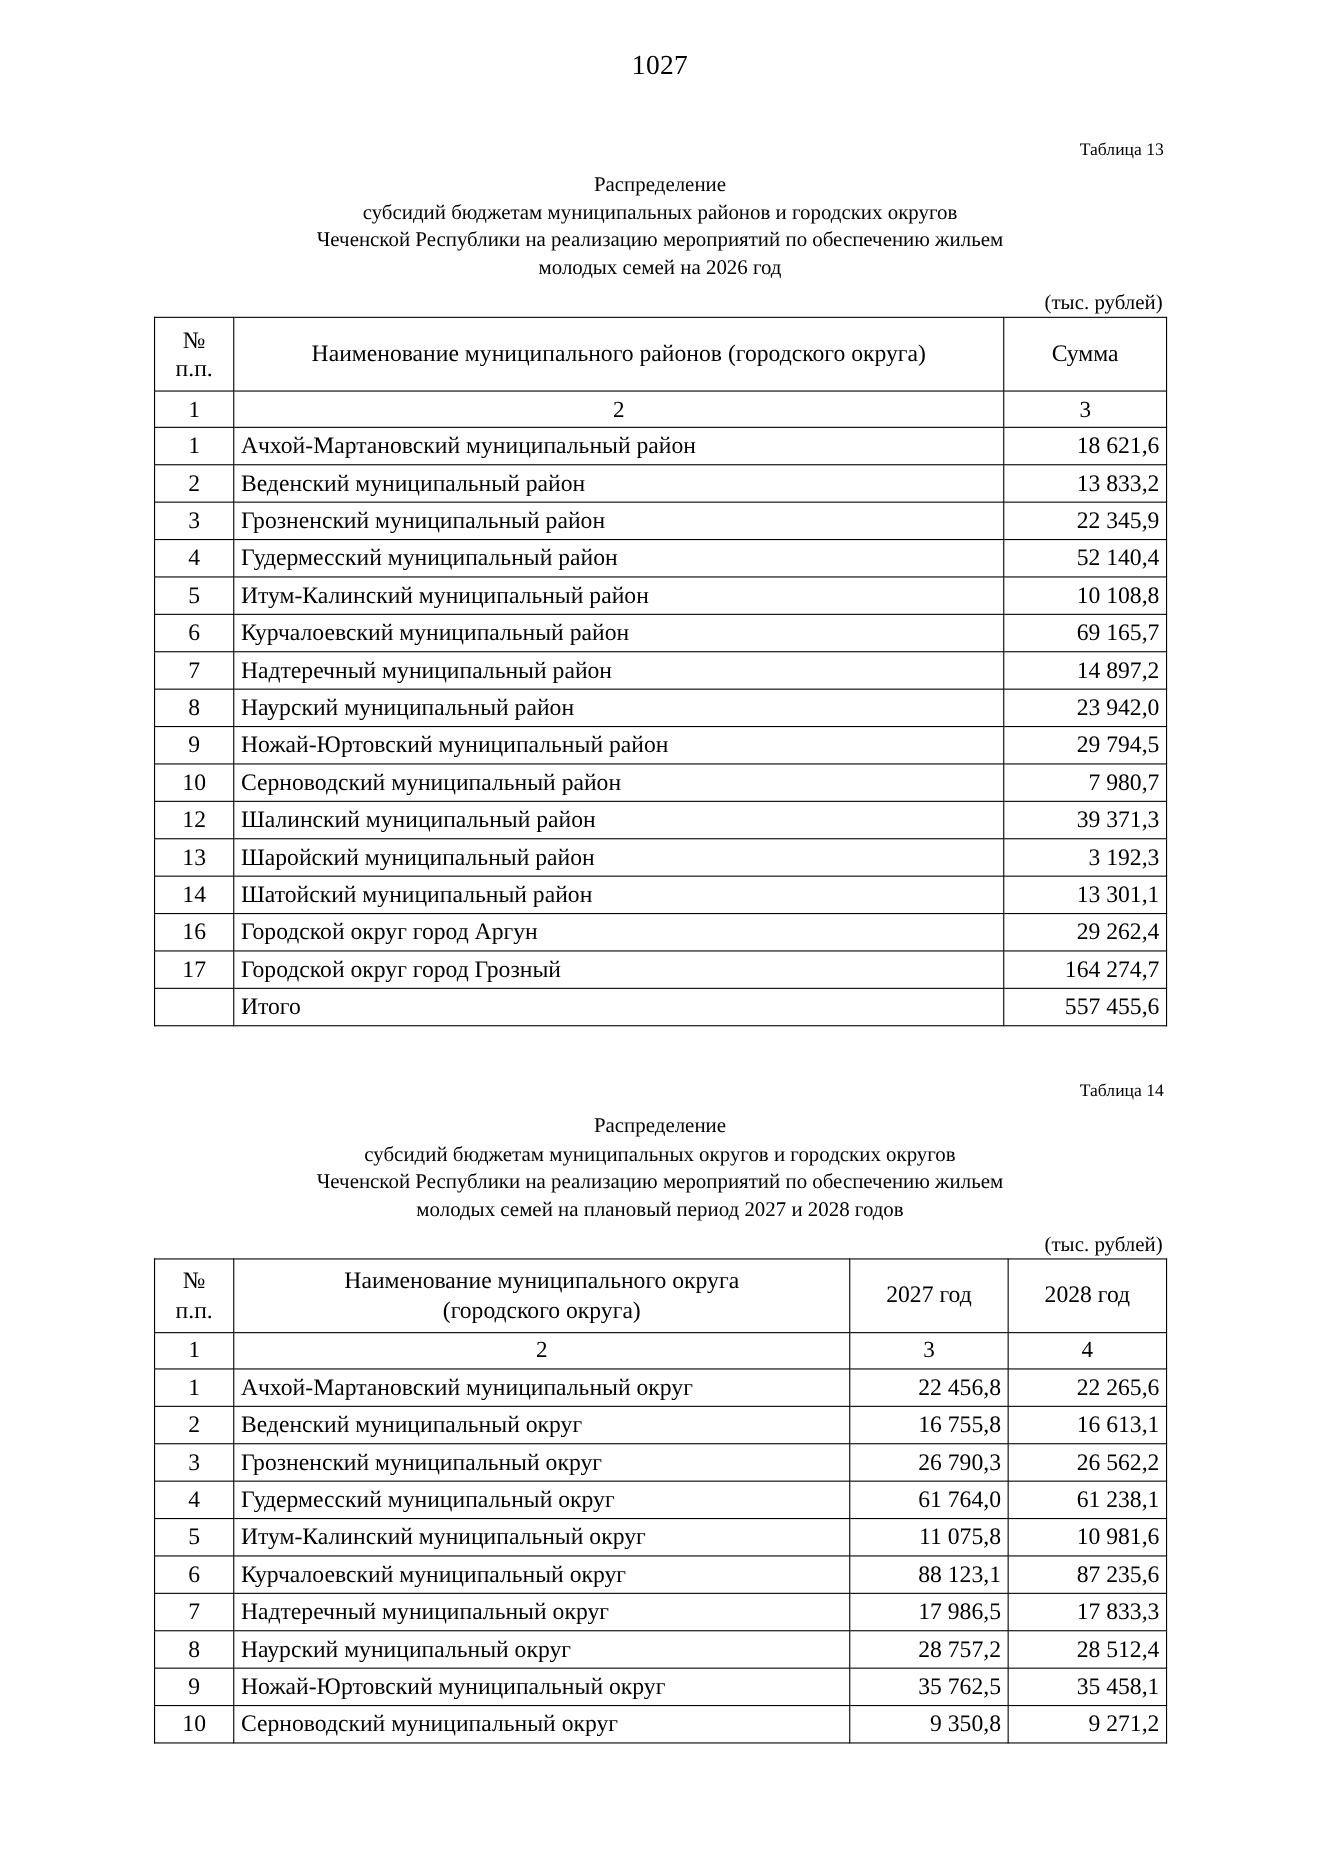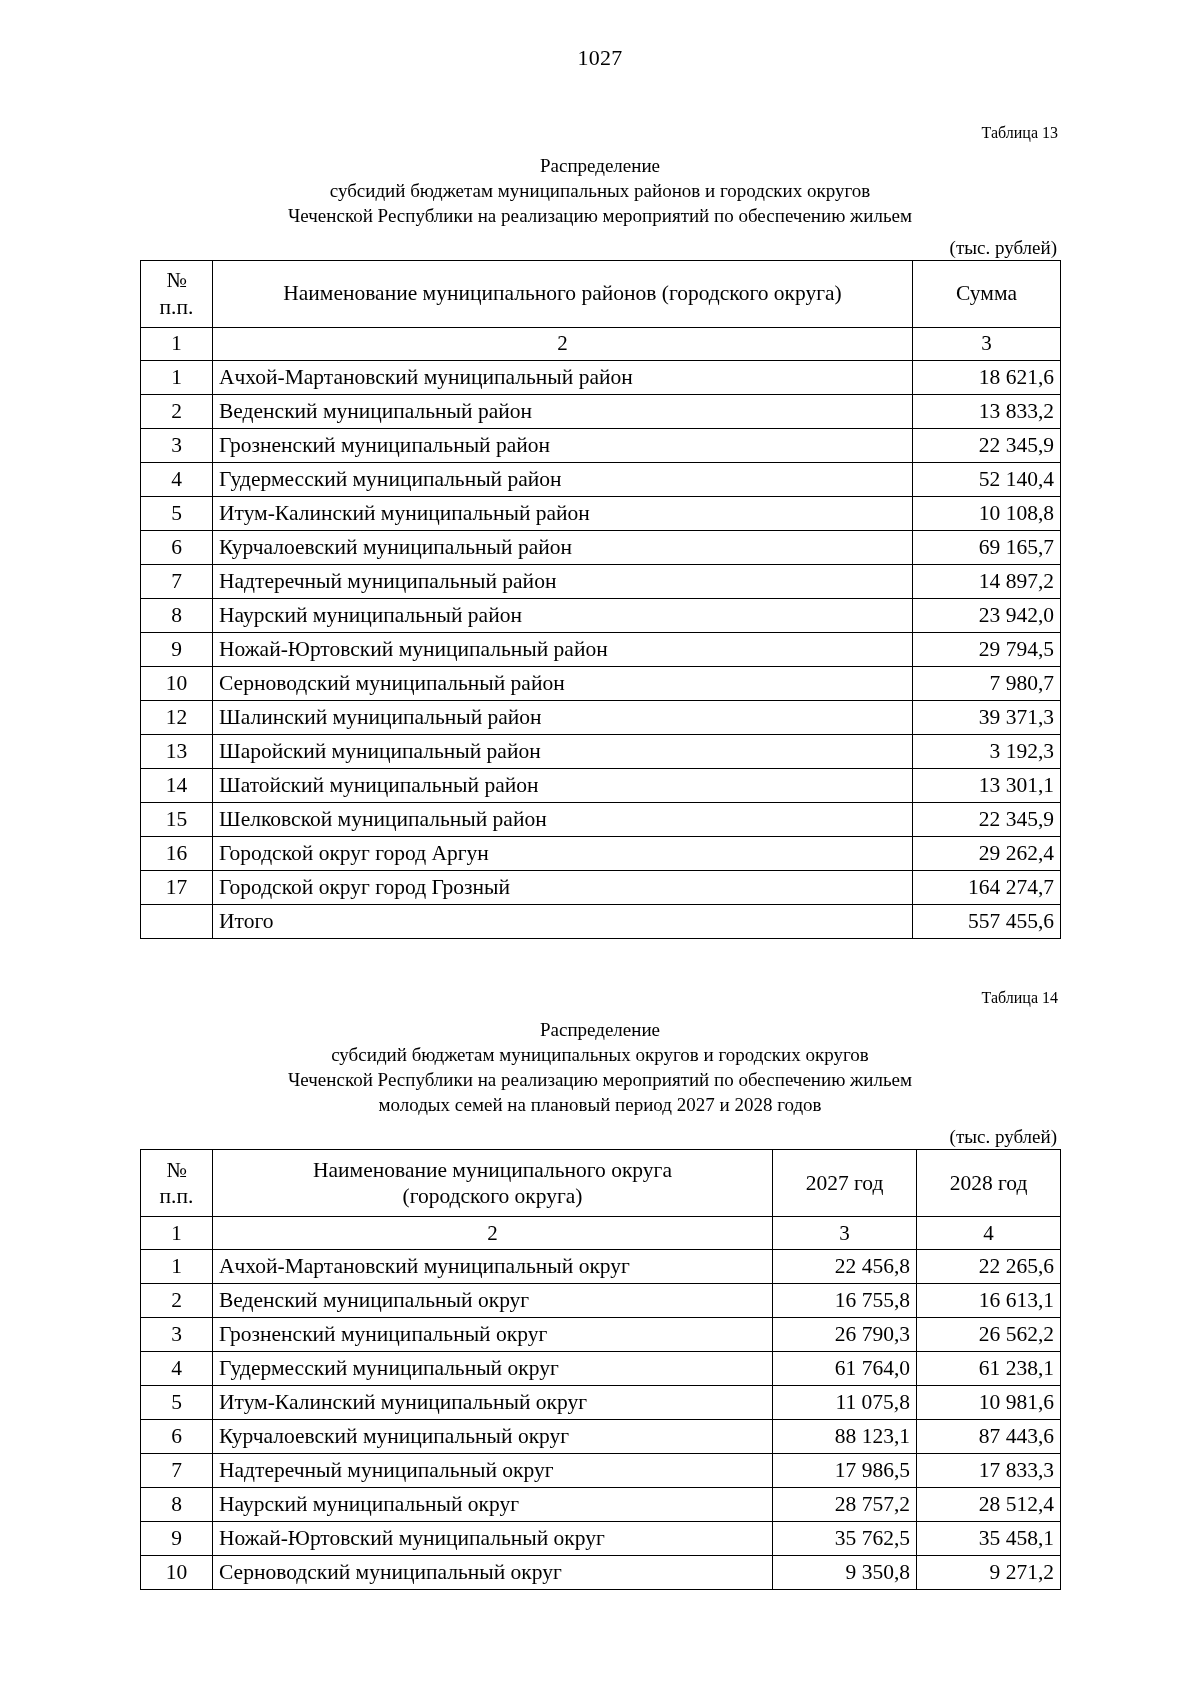--- a/index.html
+++ b/index.html
@@ -17,21 +17,21 @@
   }
   .page {
     position: relative;
     width: 1200px;
     min-height: 1697px;
     box-sizing: border-box;
     padding: 46px 140px 0 140px;
   }
   .page-number {
     text-align: center;
-    font-size: 22px;
+    font-size: 25px;
     line-height: 1.1;
     margin: 0 0 54px 0;
     letter-spacing: 0.3px;
   }
   .table-label {
     text-align: right;
     font-size: 16px;
     line-height: 1.15;
     margin: 0 0 10px 0;
     padding-right: 2px;
@@ -100,20 +100,21 @@
 <div class="page">
 
   <div class="page-number">1027</div>
 
   <div class="table-label">Таблица 13</div>
 
   <div class="doc-title">
     <span class="ln">Распределение</span>
     <span class="ln">субсидий бюджетам муниципальных районов и городских округов</span>
     <span class="ln">Чеченской Республики на реализацию мероприятий по обеспечению жильем</span>
+    <span class="ln">молодых семей на 2026 год</span>
   </div>
 
   <div class="units">(тыс. рублей)</div>
 
   <table class="doc-table t13">
     <colgroup>
       <col class="c-num">
         <col class="c-name">
         <col class="c-sum">
     </colgroup>
@@ -192,25 +193,20 @@
         </tr>
       <tr class="data-row">
           <td class="cell-idx">13</td>
           <td class="cell-name">Шаройский муниципальный район</td>
           <td class="cell-val">3 192,3</td>
         </tr>
       <tr class="data-row">
           <td class="cell-idx">14</td>
           <td class="cell-name">Шатойский муниципальный район</td>
           <td class="cell-val">13 301,1</td>
-        </tr>
-      <tr class="data-row">
-          <td class="cell-idx">15</td>
-          <td class="cell-name">Шелковской муниципальный район</td>
-          <td class="cell-val">22 345,9</td>
         </tr>
       <tr class="data-row">
           <td class="cell-idx">16</td>
           <td class="cell-name">Городской округ город Аргун</td>
           <td class="cell-val">29 262,4</td>
         </tr>
       <tr class="data-row">
           <td class="cell-idx">17</td>
           <td class="cell-name">Городской округ город Грозный</td>
           <td class="cell-val">164 274,7</td>
@@ -295,21 +291,21 @@
       <tr class="data-row">
           <td class="cell-idx">5</td>
           <td class="cell-name">Итум-Калинский муниципальный округ</td>
           <td class="cell-val">11 075,8</td>
           <td class="cell-val">10 981,6</td>
         </tr>
       <tr class="data-row">
           <td class="cell-idx">6</td>
           <td class="cell-name">Курчалоевский муниципальный округ</td>
           <td class="cell-val">88 123,1</td>
-          <td class="cell-val">87 443,6</td>
+          <td class="cell-val">87 235,6</td>
         </tr>
       <tr class="data-row">
           <td class="cell-idx">7</td>
           <td class="cell-name">Надтеречный муниципальный округ</td>
           <td class="cell-val">17 986,5</td>
           <td class="cell-val">17 833,3</td>
         </tr>
       <tr class="data-row">
           <td class="cell-idx">8</td>
           <td class="cell-name">Наурский муниципальный округ</td>

